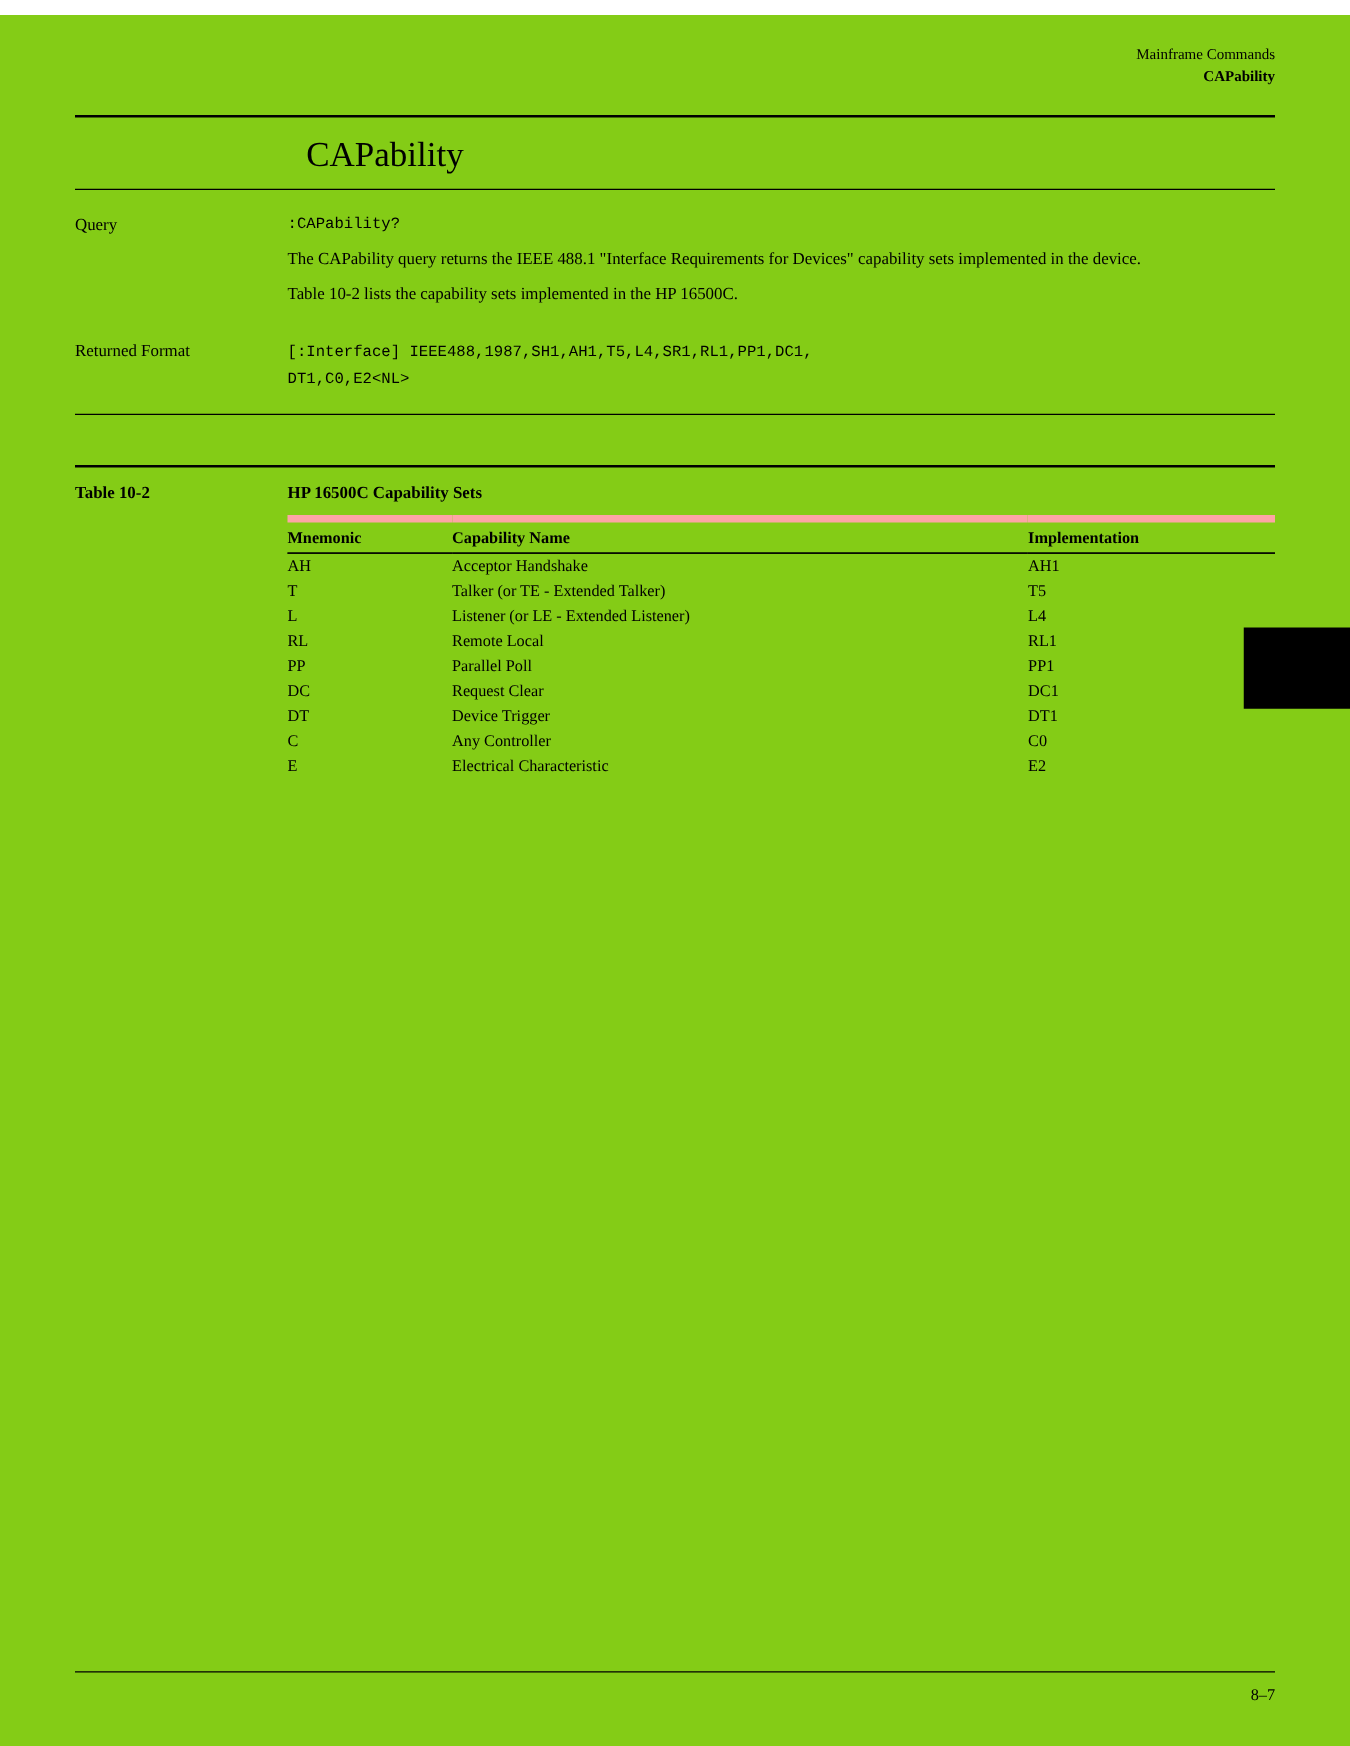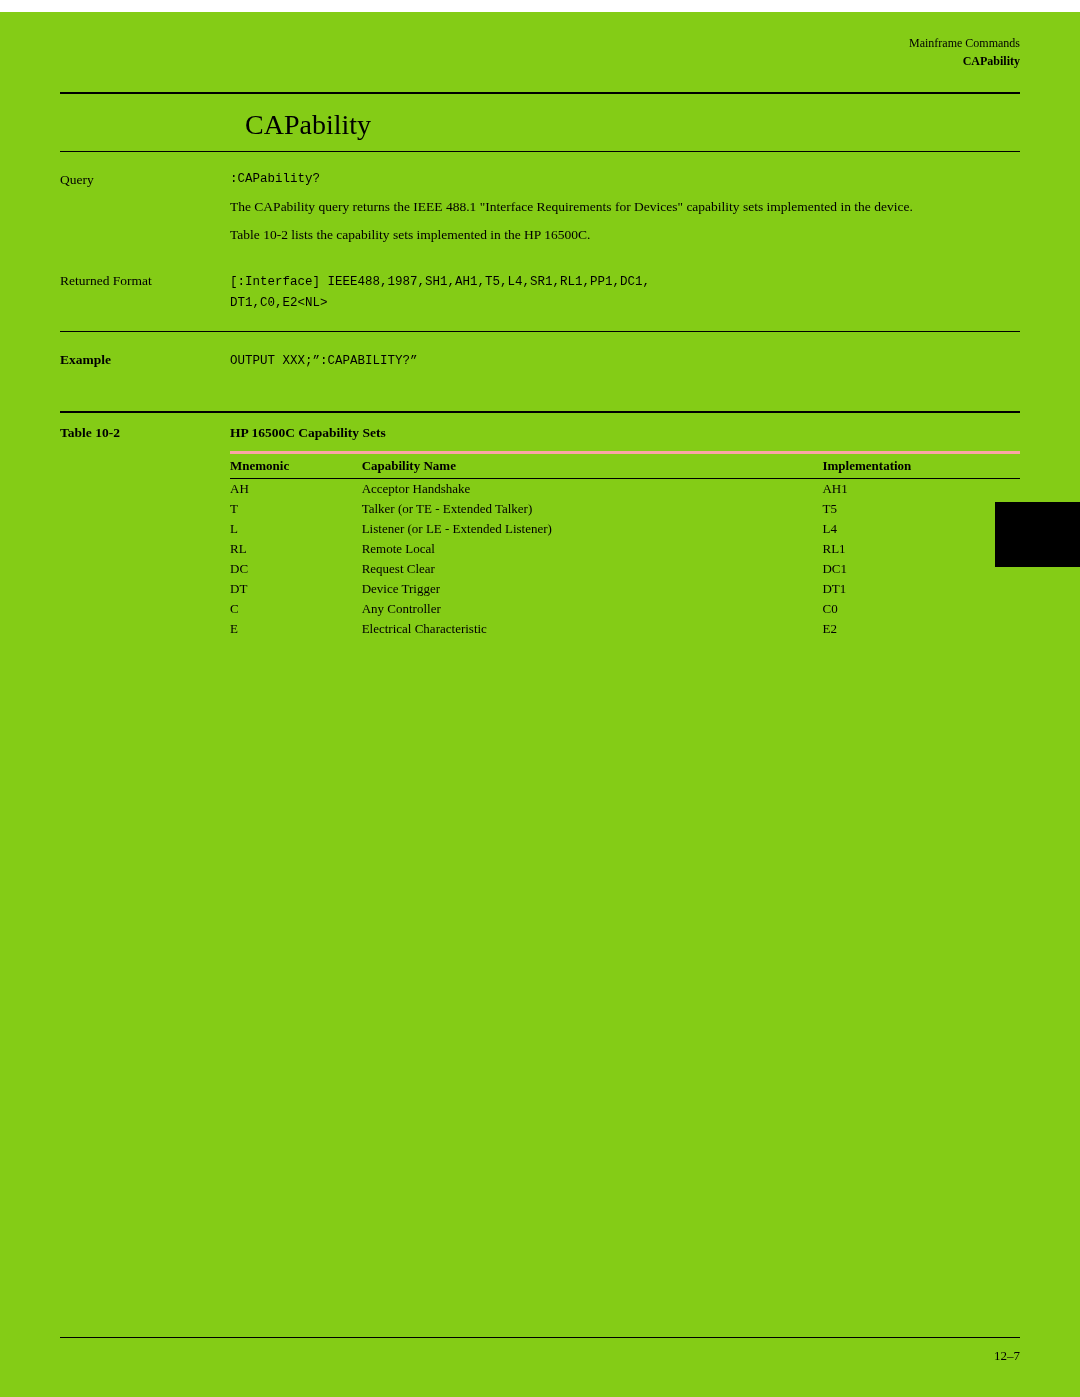--- a/index.html
+++ b/index.html
@@ -159,21 +159,21 @@
       width: calc(100% - 170px);
       border-collapse: collapse;
       font-size: 13px;
       margin-top: 4px;
     }
 
     .capability-table th {
       font-weight: bold;
       text-align: left;
       padding: 4px 8px 4px 0;
-      border-top: 3px solid #fca5a5;
+      border-top: 6px solid #fca5a5;
       border-bottom: 1px solid #000000;
       font-size: 13px;
     }
 
     .capability-table td {
       padding: 2px 8px 2px 0;
       vertical-align: top;
       font-size: 13px;
     }
 
@@ -242,26 +242,20 @@
       <div class="content-row">
         <div class="row-label">Returned Format</div>
         <div class="row-content">
           <span class="monospace">[:Interface] IEEE488,1987,SH1,AH1,T5,L4,SR1,RL1,PP1,DC1,</span><br>
           <span class="monospace">DT1,C0,E2&lt;NL&gt;</span>
         </div>
       </div>
 
       <hr class="section-divider">
 
-      <div class="content-row example-row">
-        <div class="row-label">Example</div>
-        <div class="row-content">
-          <span class="monospace">OUTPUT XXX;”:CAPABILITY?”</span>
-        </div>
-      </div>
 
     </div>
 
     <div class="table-section">
       <div class="table-header-row">
         <div class="table-number-label">Table 10-2</div>
         <div class="table-title">HP 16500C Capability Sets</div>
       </div>
 
       <table class="capability-table">
@@ -287,20 +281,25 @@
               <td class="col-mnemonic">L</td>
               <td class="col-name">Listener (or LE - Extended Listener)</td>
               <td class="col-impl">L4</td>
             </tr>
             <tr>
               <td class="col-mnemonic">RL</td>
               <td class="col-name">Remote Local</td>
               <td class="col-impl">RL1</td>
             </tr>
             <tr>
+              <td class="col-mnemonic">PP</td>
+              <td class="col-name">Parallel Poll</td>
+              <td class="col-impl">PP1</td>
+            </tr>
+            <tr>
               <td class="col-mnemonic">DC</td>
               <td class="col-name">Request Clear</td>
               <td class="col-impl">DC1</td>
             </tr>
             <tr>
               <td class="col-mnemonic">DT</td>
               <td class="col-name">Device Trigger</td>
               <td class="col-impl">DT1</td>
             </tr>
             <tr>
@@ -313,16 +312,16 @@
               <td class="col-name">Electrical Characteristic</td>
               <td class="col-impl">E2</td>
             </tr>
           </tbody>
       </table>
     </div>
 
   </div>
 
   <div class="page-footer">
-    <span>12–7</span>
+    <span>8–7</span>
   </div>
 
 </div>
 
 </body></html>

